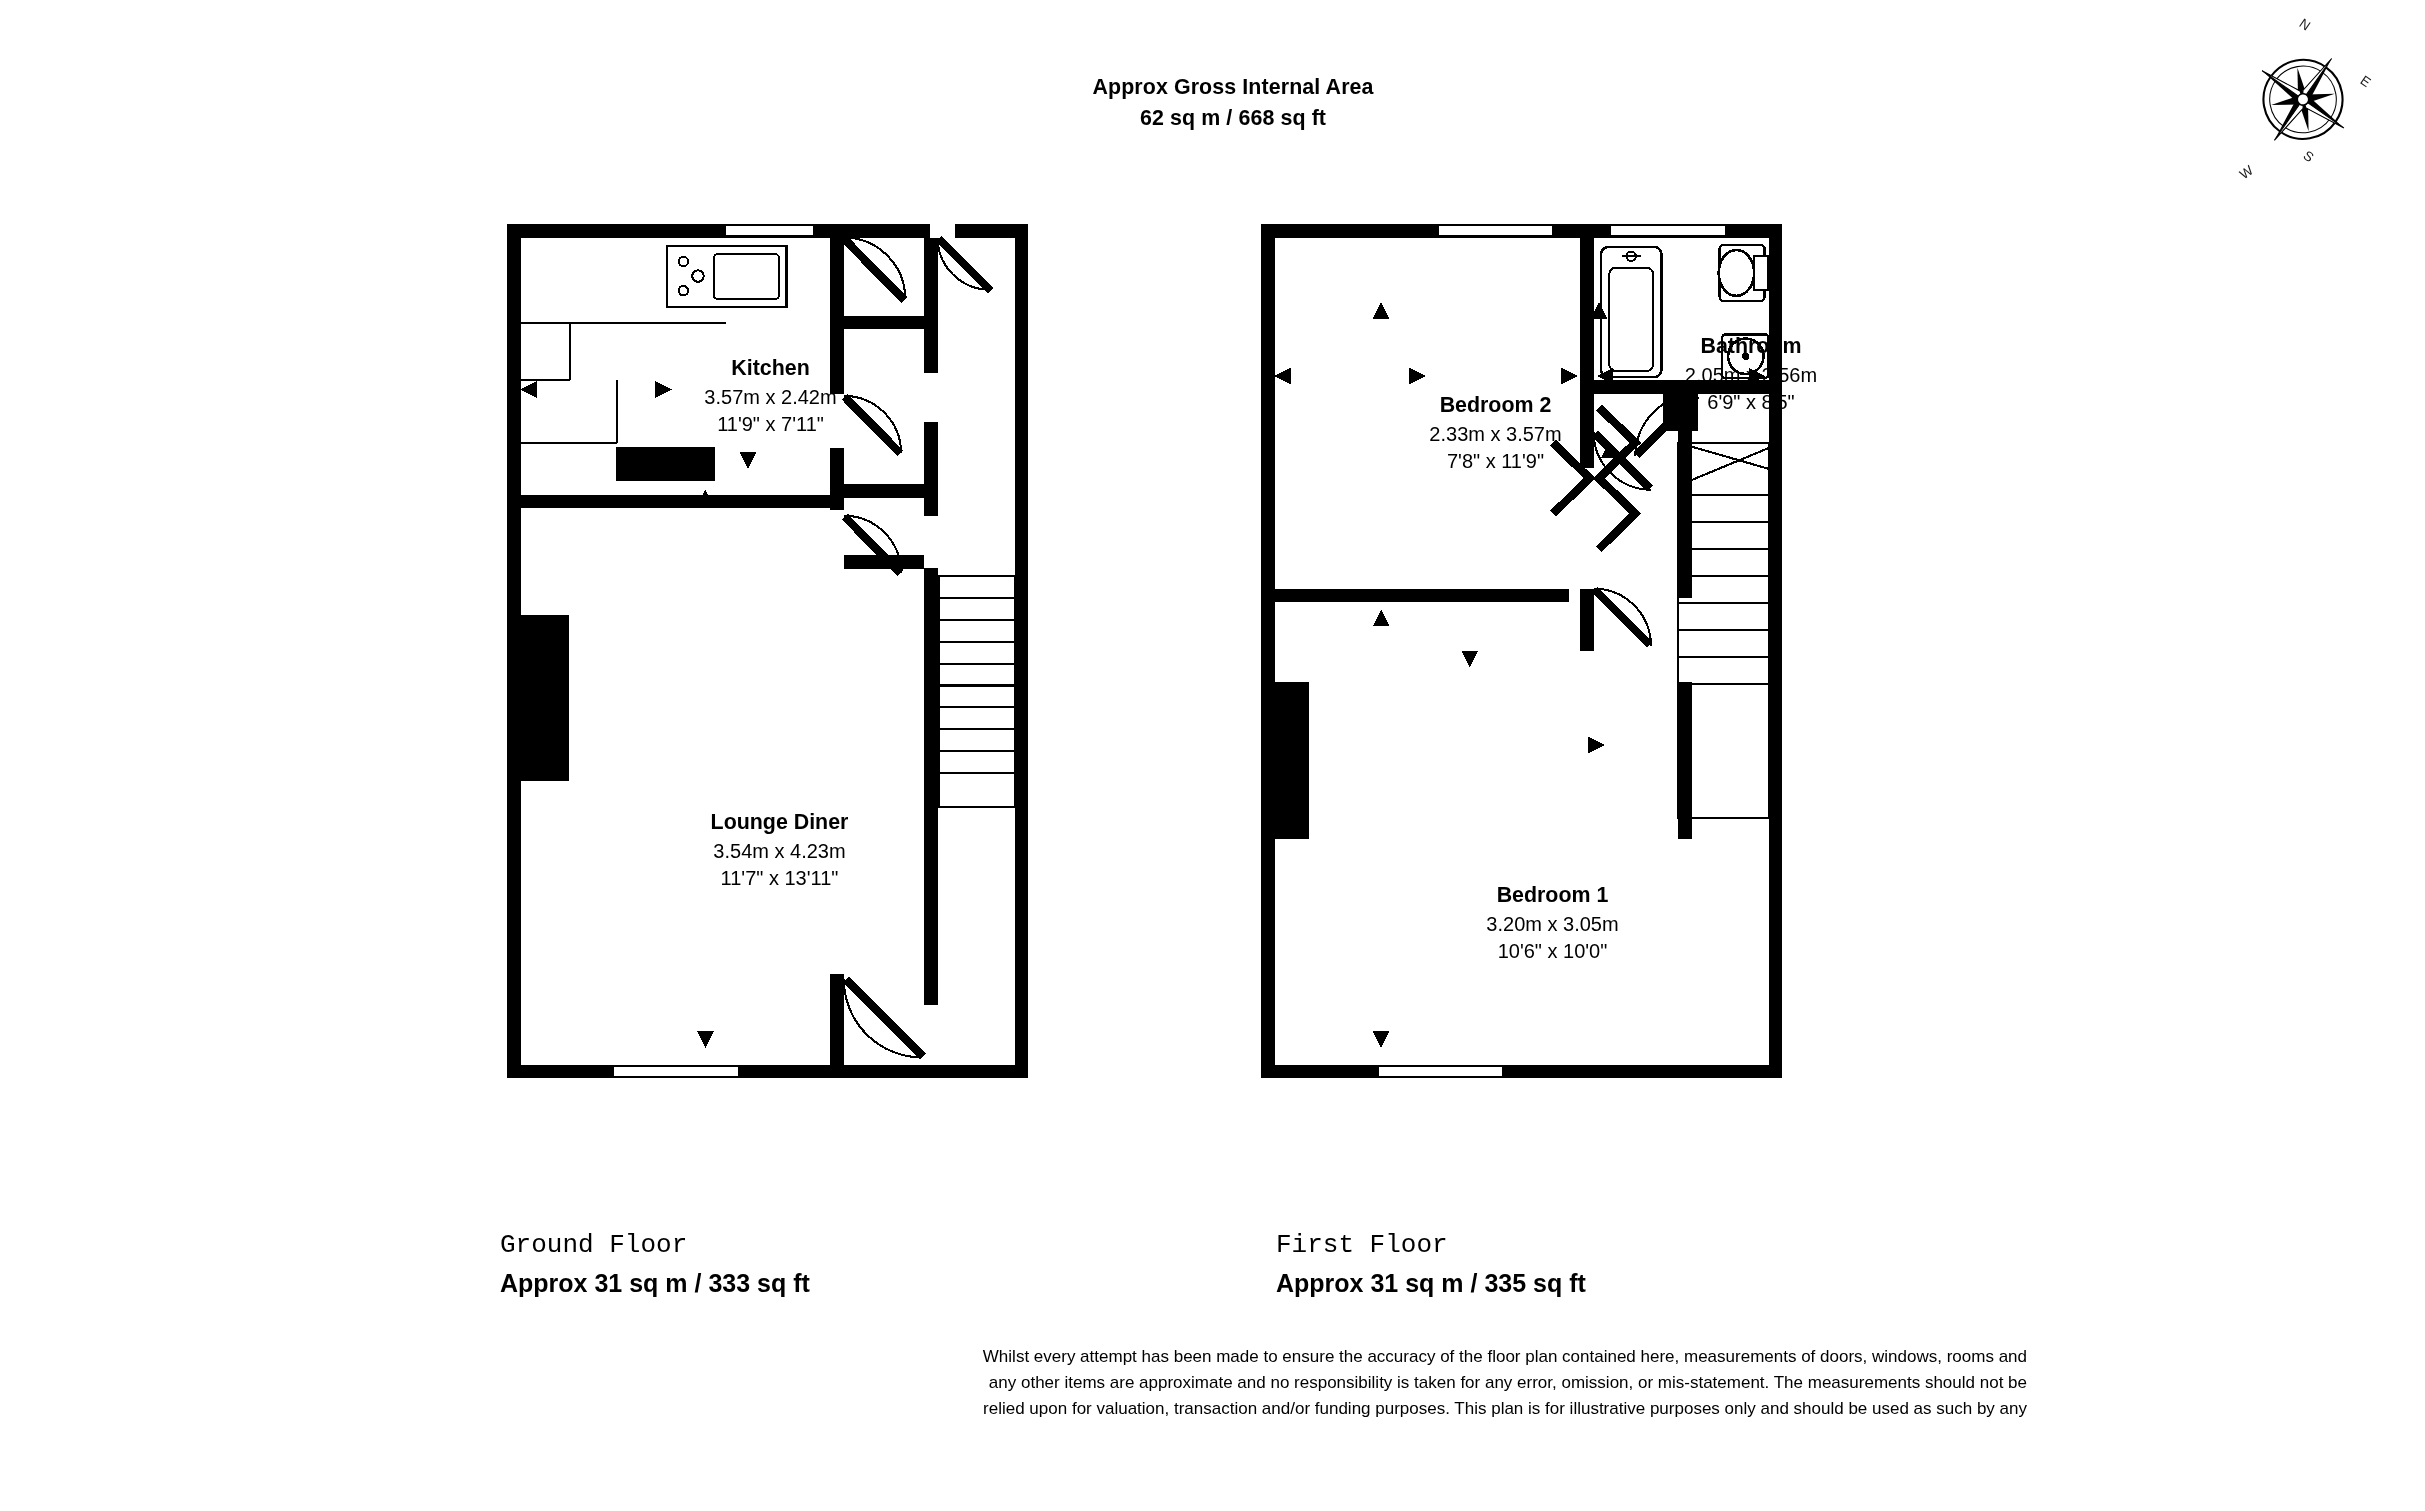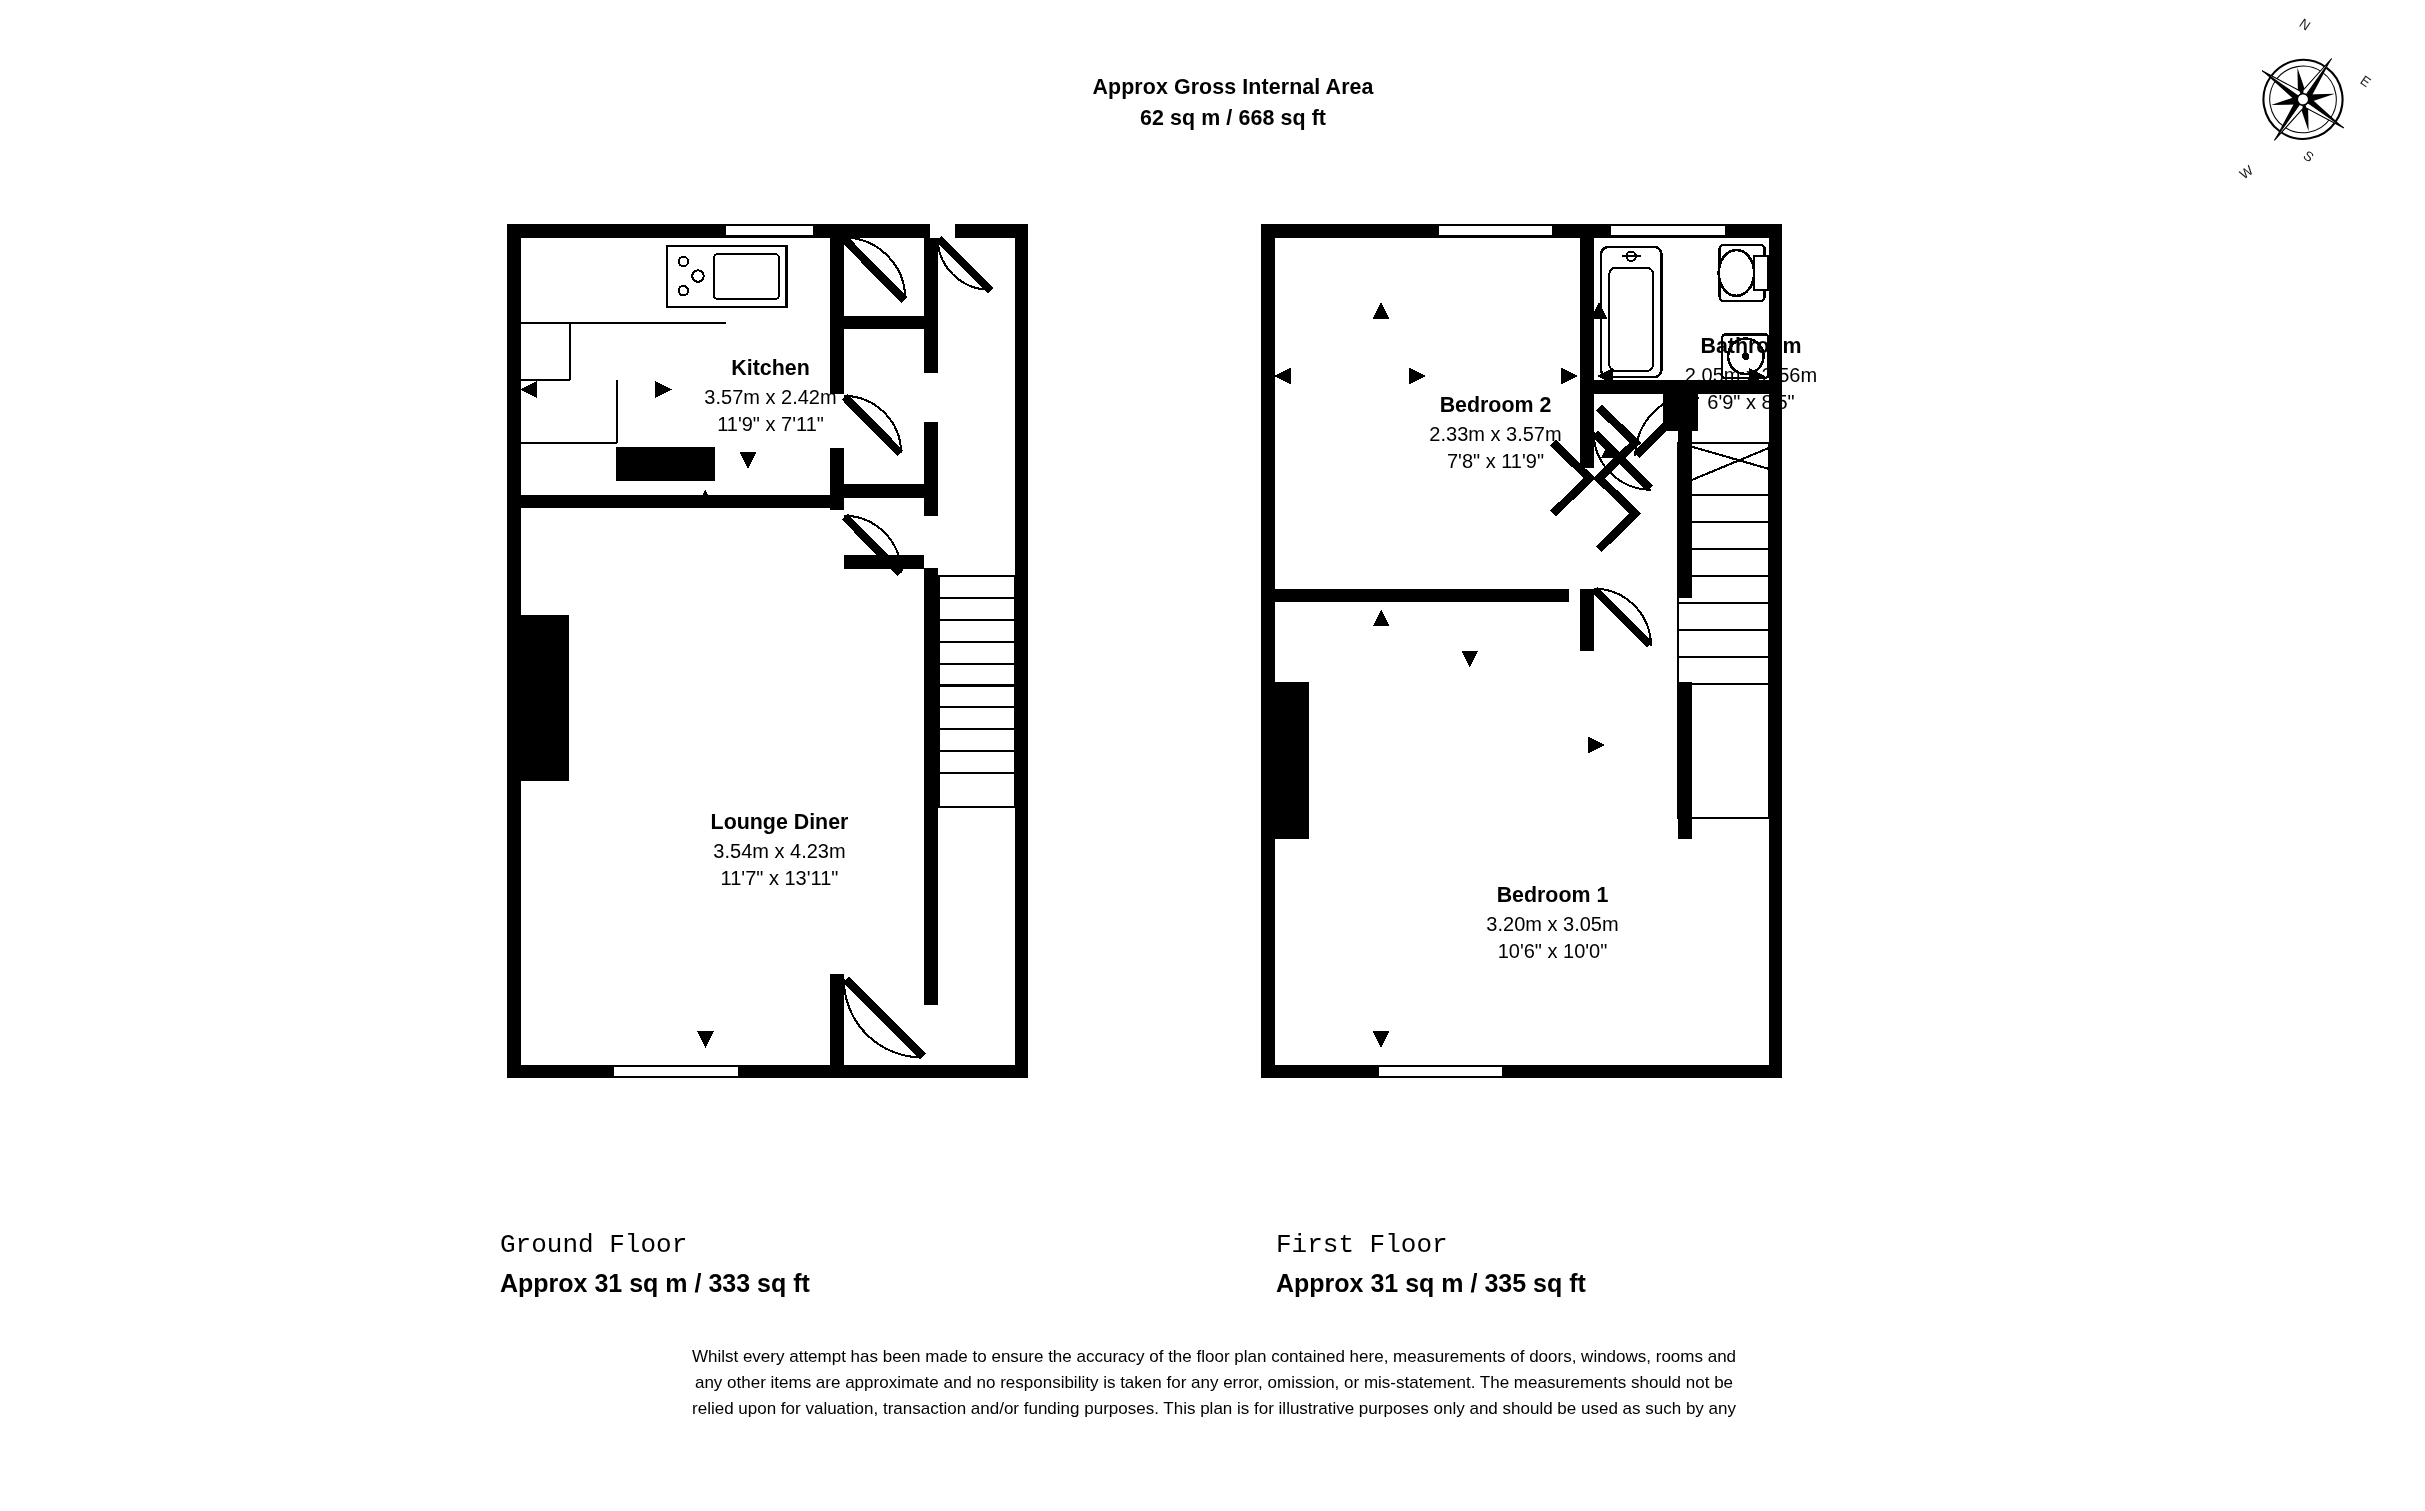--- a/index.html
+++ b/index.html
@@ -98,21 +98,21 @@
   }
   #ground-caption { left: 500px; top: 1230px; }
   #first-caption  { left: 1276px; top: 1230px; }
 
   
   #disclaimer {
     position: absolute;
     left: 401px;
     top: 1344px;
     width: 1626px;
-    text-align: center;
+    text-align: right;
     font-size: 17px;
     line-height: 1.52;
   }
 </style>
 </head>
 <body>
 
 <div id="header">
   <div class="line">Approx Gross Internal Area</div>
   <div class="line">62 sq m / 668 sq ft</div>

